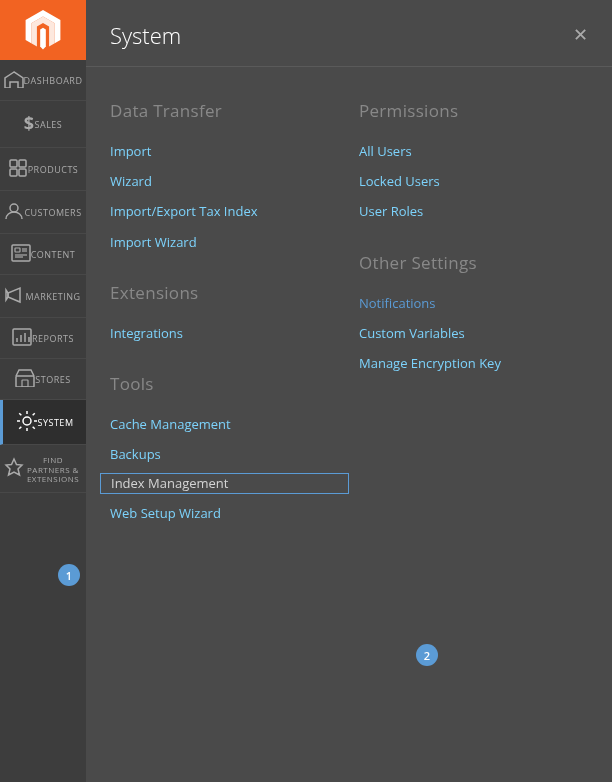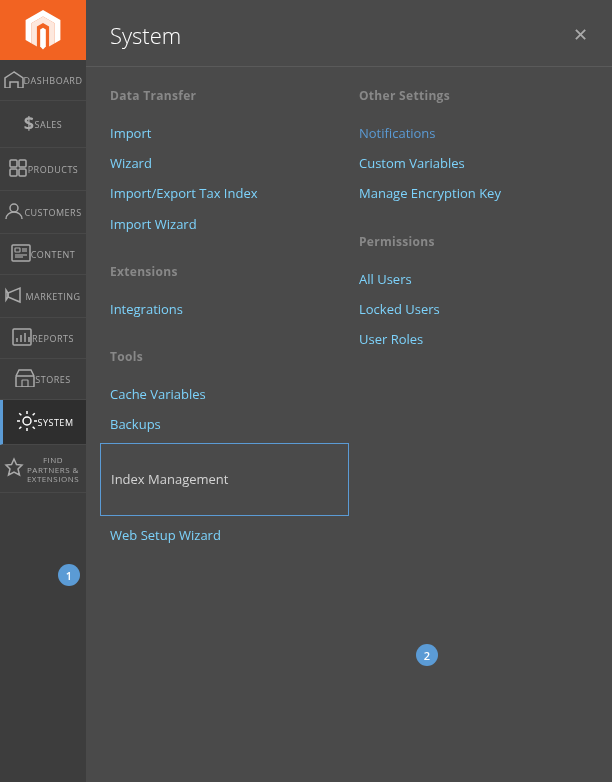--- a/index.html
+++ b/index.html
@@ -120,26 +120,26 @@
       flex: 1;
       padding-right: 20px;
     }
 
     .panel-column:last-child {
       padding-right: 0;
     }
 
     .section-heading {
       color: #888;
-      font-size: 12px;
-      font-weight: 700;
+      font-size: 17px;
+      font-weight: 400;
       text-transform: none;
       letter-spacing: 0.3px;
       margin-bottom: 14px;
-      margin-top: 0;
+      margin-top: 12px;
     }
 
     .menu-link {
       display: block;
       color: #7dd3fc;
       font-size: 13px;
       text-decoration: none;
       padding: 6px 0;
       cursor: pointer;
       font-weight: 400;
@@ -153,21 +153,21 @@
     .section-group {
       margin-bottom: 24px;
     }
 
     
     .menu-link-box {
       display: block;
       color: #d4d4d4;
       font-size: 13px;
       text-decoration: none;
-      padding: 26px 10px;
+      padding: 0 10px;
       cursor: pointer;
       font-weight: 400;
       line-height: 1.4;
       border: 1.5px solid #5b9bd5;
       margin: 4px -10px;
     }
 
     
     .badge {
       position: absolute;
@@ -333,38 +333,38 @@
         <a class="menu-link">Import Wizard</a>
       </div>
 
       <div class="section-group">
         <div class="section-heading">Extensions</div>
         <a class="menu-link">Integrations</a>
       </div>
 
       <div class="section-group">
         <div class="section-heading">Tools</div>
-        <a class="menu-link">Cache Variables</a>
+        <a class="menu-link">Cache Management</a>
         <a class="menu-link">Backups</a>
         <a class="menu-link menu-link-box">Index Management</a>
         <a class="menu-link">Web Setup Wizard</a>
       </div>
     </div>
 
     <div class="panel-column">
+
+      <div class="section-group">
+        <div class="section-heading">Permissions</div>
+        <a class="menu-link">All Users</a>
+        <a class="menu-link">Locked Users</a>
+        <a class="menu-link">User Roles</a>
+      </div>
 
       <div class="section-group">
         <div class="section-heading">Other Settings</div>
         <a class="menu-link highlighted">Notifications</a>
         <a class="menu-link">Custom Variables</a>
         <a class="menu-link">Manage Encryption Key</a>
       </div>
 
-      <div class="section-group">
-        <div class="section-heading">Permissions</div>
-        <a class="menu-link">All Users</a>
-        <a class="menu-link">Locked Users</a>
-        <a class="menu-link">User Roles</a>
-      </div>
-
     </div>
   </div>
 </div>
 
 </body></html>

